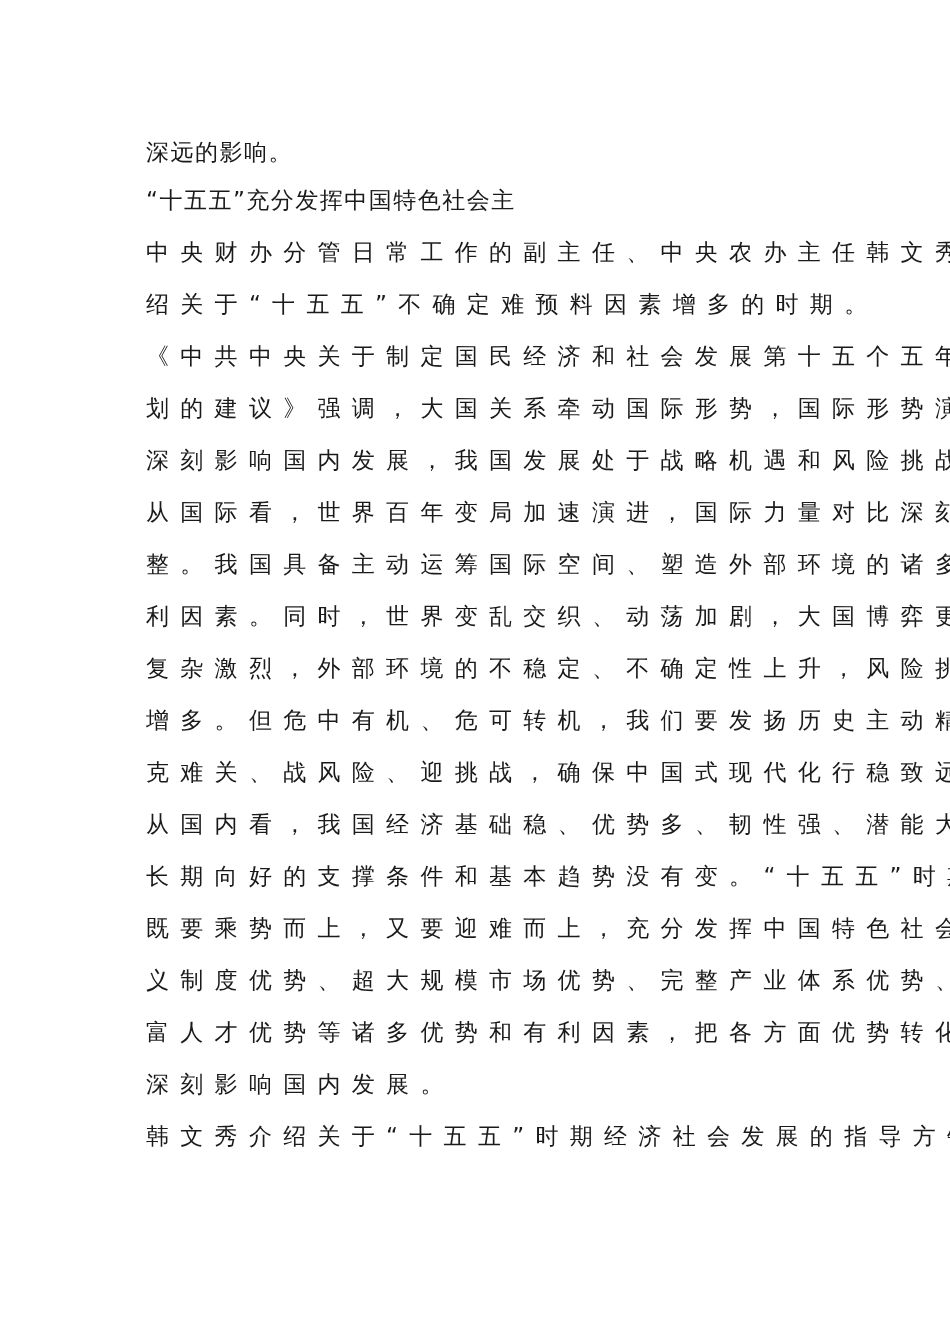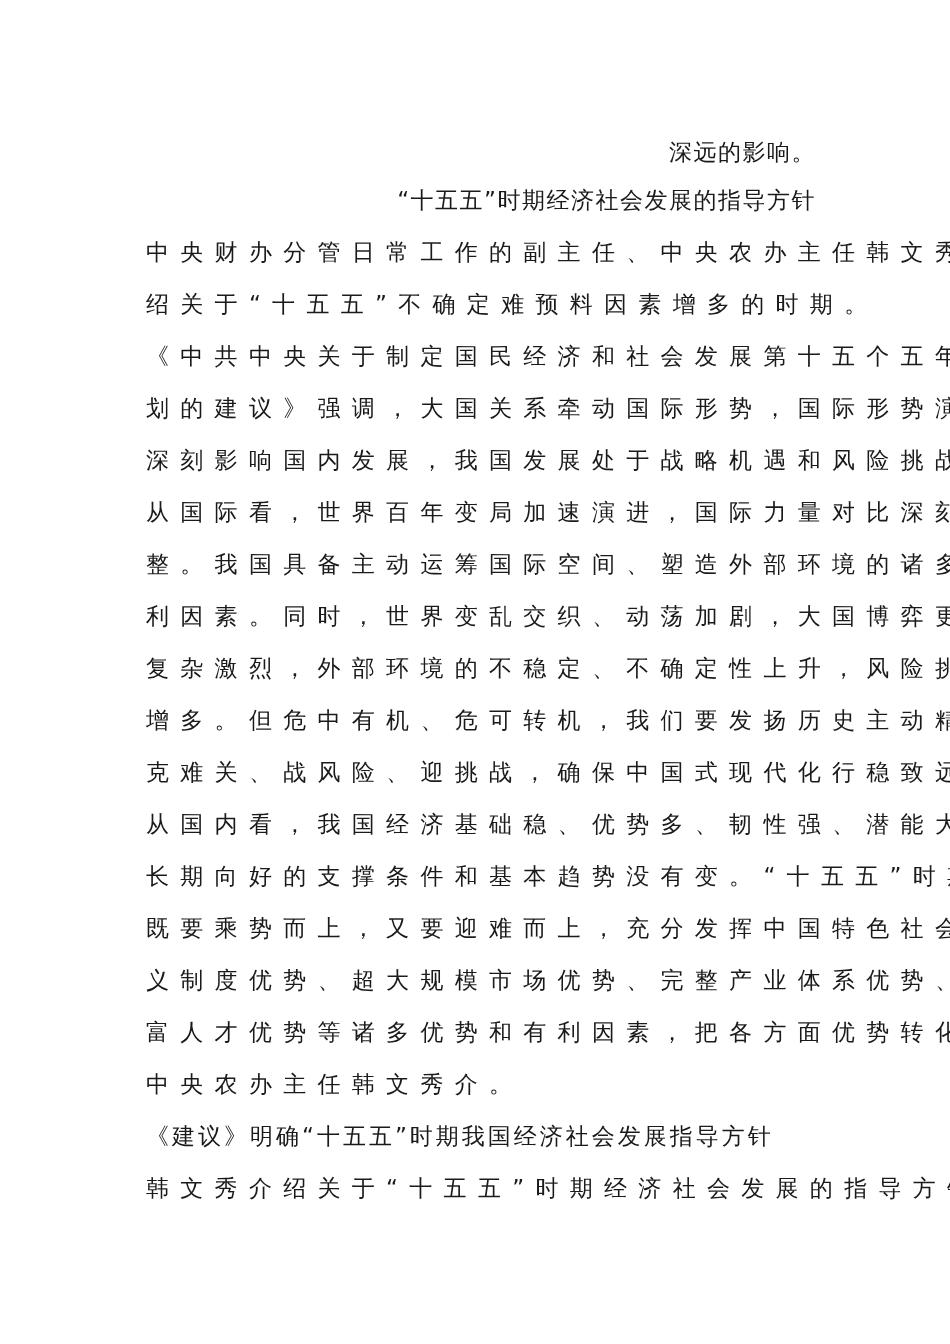--- a/index.html
+++ b/index.html
@@ -24,47 +24,45 @@
       line-height: 52px;
     }
     .line {
       display: block;
       white-space: nowrap;
       letter-spacing: 11.3px;
       height: 52px;
     }
     .line.tight {
       letter-spacing: 1.5px;
-      text-align: right;
     }
     .line.heading2 {
       letter-spacing: 3px;
     }
     .line.first {
       height: 48px;
     }
   </style>
 </head>
 <body>
 
 <div class="page">
   <span class="line tight first">深远的影响。</span>
-  <span class="line tight">“十五五”时期经济社会发展的指导方针</span>
+  <span class="line tight">“十五五”充分发挥中国特色社会主</span>
   <span class="line">中央财办分管日常工作的副主任、中央农办主任韩文秀介</span>
   <span class="line">绍关于“十五五”不确定难预料因素增多的时期。</span>
   <span class="line">《中共中央关于制定国民经济和社会发展第十五个五年规</span>
   <span class="line">划的建议》强调，大国关系牵动国际形势，国际形势演变</span>
   <span class="line">深刻影响国内发展，我国发展处于战略机遇和风险挑战并</span>
   <span class="line">从国际看，世界百年变局加速演进，国际力量对比深刻调</span>
   <span class="line">整。我国具备主动运筹国际空间、塑造外部环境的诸多有</span>
   <span class="line">利因素。同时，世界变乱交织、动荡加剧，大国博弈更加</span>
   <span class="line">复杂激烈，外部环境的不稳定、不确定性上升，风险挑战</span>
   <span class="line">增多。但危中有机、危可转机，我们要发扬历史主动精神</span>
   <span class="line">克难关、战风险、迎挑战，确保中国式现代化行稳致远。</span>
   <span class="line">从国内看，我国经济基础稳、优势多、韧性强、潜能大，</span>
   <span class="line">长期向好的支撑条件和基本趋势没有变。“十五五”时期</span>
   <span class="line">既要乘势而上，又要迎难而上，充分发挥中国特色社会主</span>
   <span class="line">义制度优势、超大规模市场优势、完整产业体系优势、丰</span>
   <span class="line">富人才优势等诸多优势和有利因素，把各方面优势转化为</span>
-  <span class="line">中央农办主任韩文秀介。</span>
-  <span class="line heading2">《建议》明确“十五五”时期我国经济社会发展指导方针</span>
+  <span class="line">深刻影响国内发展。</span>
   <span class="line">韩文秀介绍关于“十五五”时期经济社会发展的指导方针</span>
 </div>
 
 </body></html>

